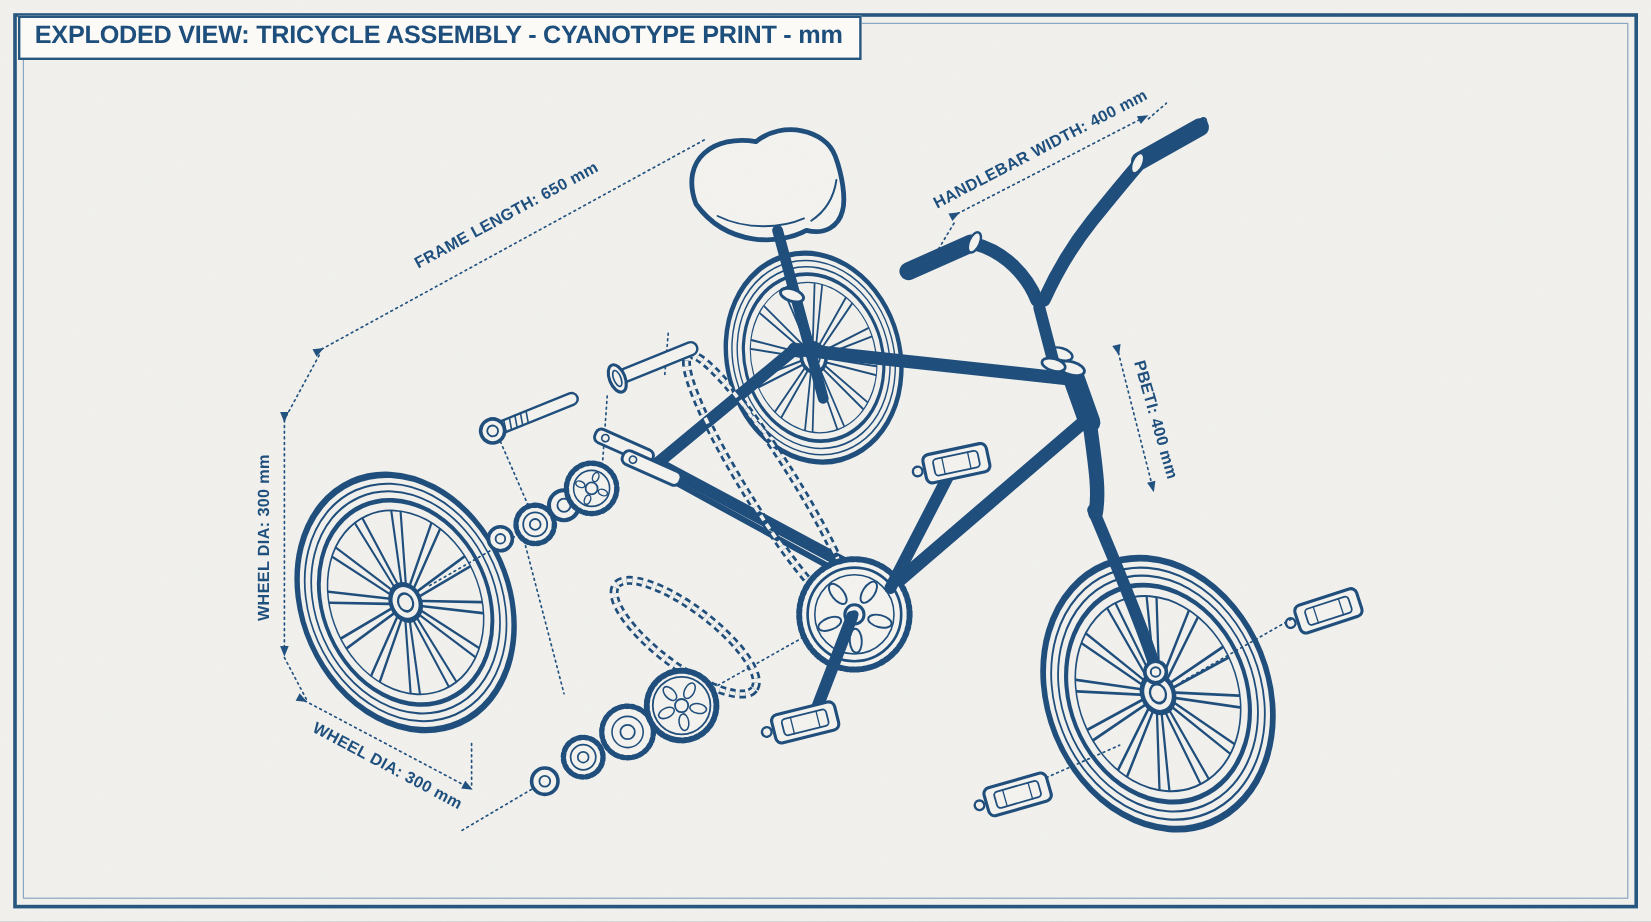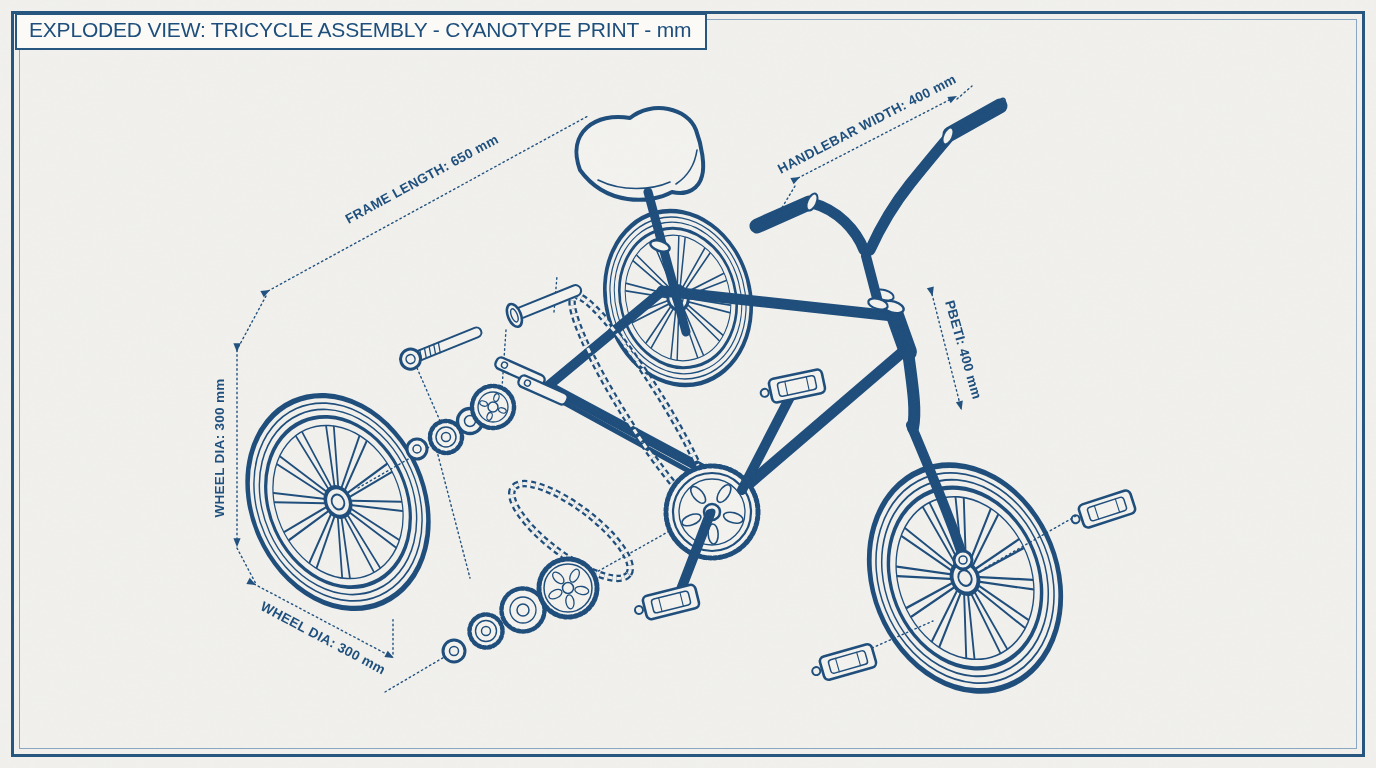--- a/index.html
+++ b/index.html
@@ -15,21 +15,21 @@
   .border-inner{
     position:absolute;left:19px;top:19px;right:19px;bottom:19px;
     border:1px solid #89a6c2;pointer-events:none;z-index:2;
   }
   .title-box{
     position:absolute;left:15px;top:13px;z-index:3;
     background:#fbfaf7;border:2px solid #27567f;
     padding:3px 14px 6px 12px;
   }
   .title-box span{
-    color:#1d4e7c;font-size:21px;font-weight:normal;letter-spacing:-0.2px;
+    color:#1d4e7c;font-size:21px;font-weight:bold;letter-spacing:-0.2px;
     white-space:nowrap;
   }
   svg{position:absolute;left:0;top:0;z-index:1;}
   .ink{stroke:#1e4d7b;fill:none;stroke-linecap:round;stroke-linejoin:round;}
   .fillpaper{fill:#f4f3ef;}
   .teeth{stroke-dasharray:2.8 2.4;}
   .dim{stroke:#20507e;stroke-width:1.4;fill:none;stroke-dasharray:1.5 3.2;stroke-linecap:round;}
   .dimtext{fill:#1d4e7c;font-family:"Liberation Sans",sans-serif;font-size:13.5px;font-weight:bold;letter-spacing:0.3px;}
   .chain{stroke:#1e4d7b;fill:none;stroke-width:7.5;stroke-dasharray:5 3.5;}
   .chainin{stroke:#f2f1ed;fill:none;stroke-width:3;stroke-dasharray:5 3.5;}

